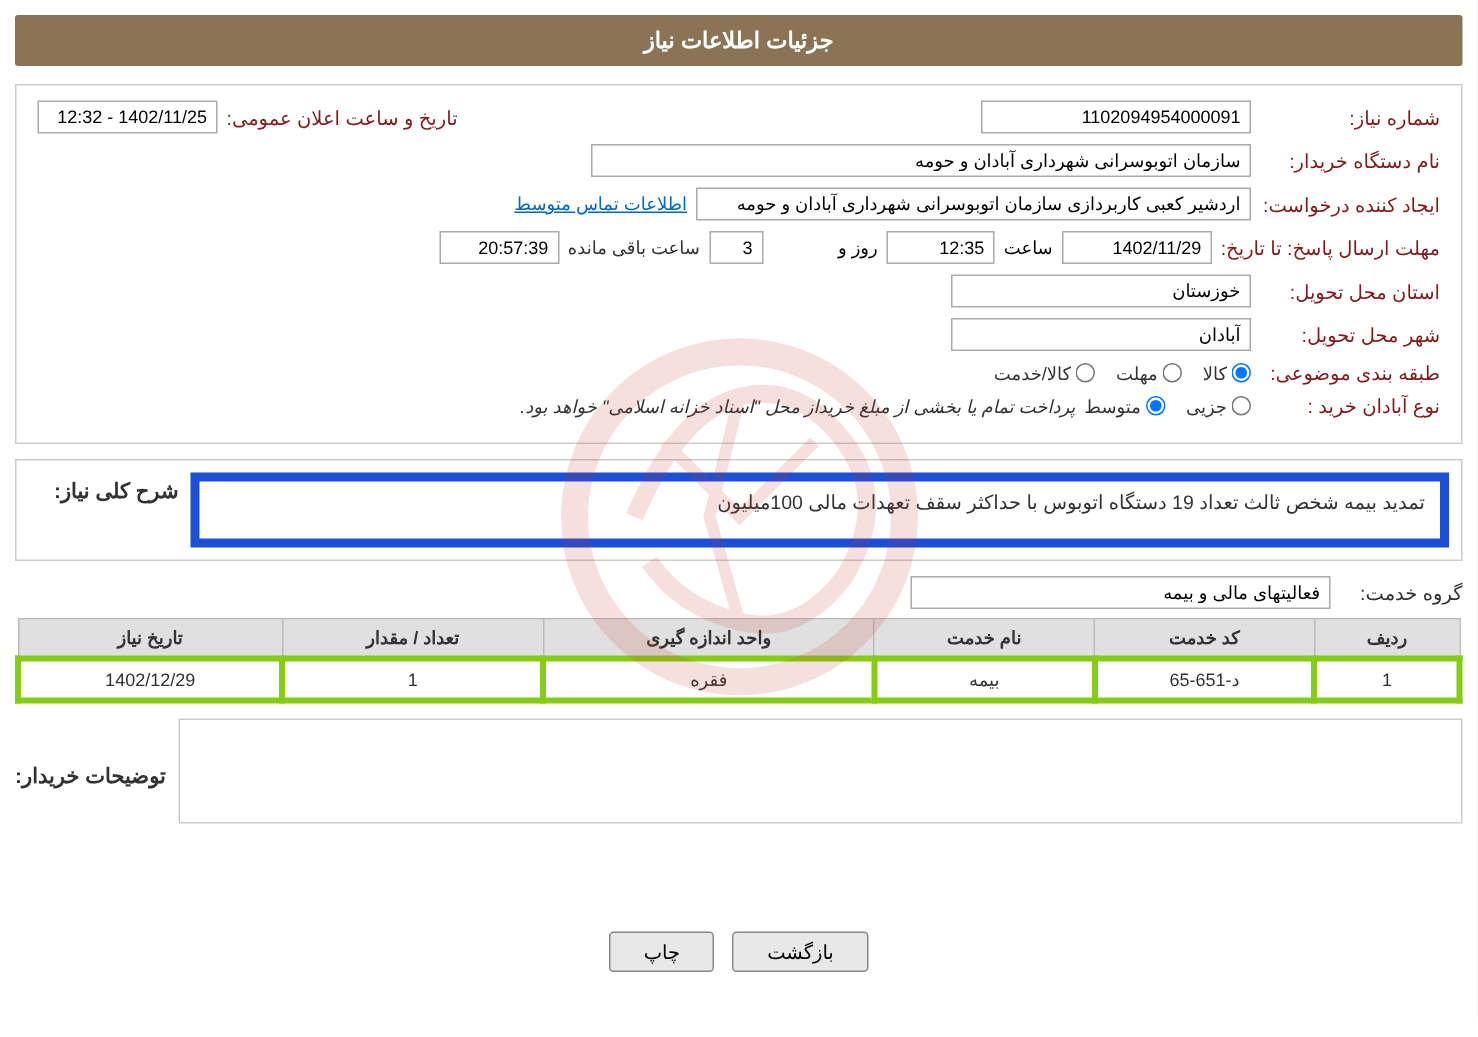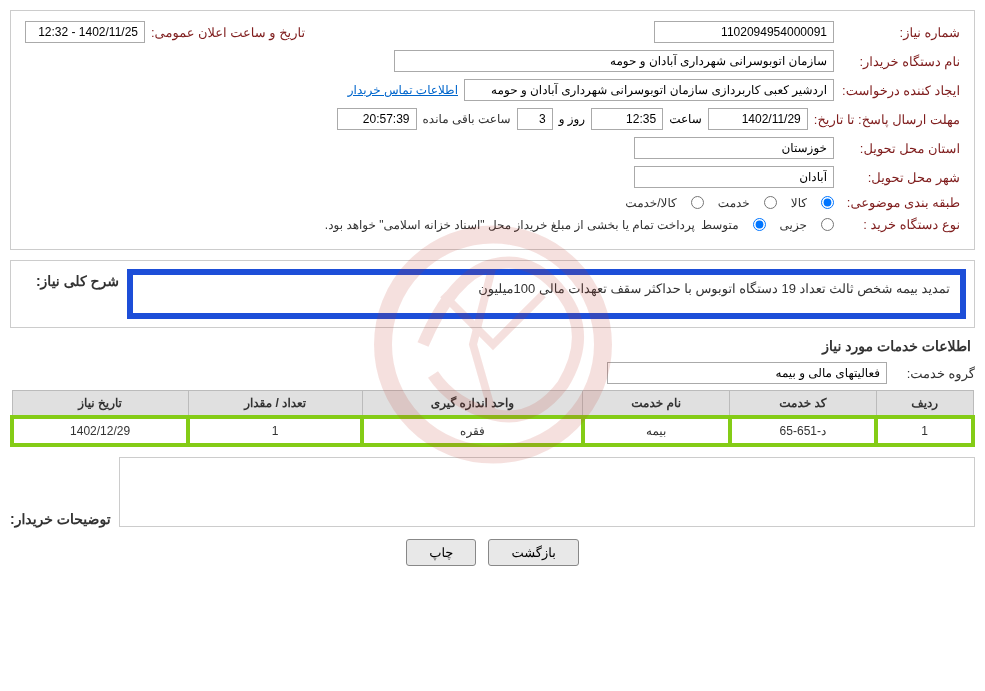--- a/index.html
+++ b/index.html
@@ -64,21 +64,21 @@
     }
     .radio-group {
       display: flex;
       gap: 14px;
       align-items: center;
       direction: rtl;
     }
     .radio-item {
       display: flex;
       align-items: center;
-      gap: 14px;
+      gap: 3px;
       justify-content: center;
     }
     .radio-item label { font-size: 12px; color: #333; }
     .description-box {
       border: 1px solid #ccc;
       padding: 8px;
       margin-bottom: 10px;
       background: #fff;
     }
     .desc-row {
@@ -151,23 +151,23 @@
     }
     .data-table td {
       border: 4px solid #84cc16;
       padding: 5px 8px;
       text-align: center;
       color: #333;
     }
     .data-table tr:nth-child(even) td { background: #f9f9f9; }
     .buyer-desc-section {
       display: flex;
-      align-items: flex-end;
+      align-items: center;
       gap: 8px;
-      margin-bottom: 12px;
+      margin-bottom: 28px;
     }
     .buyer-label {
       font-size: 14px;
       font-weight: bold;
       color: #333;
       min-width: 100px;
       white-space: nowrap;
       padding-top: 6px;
     }
     .buyer-textarea {
@@ -187,20 +187,21 @@
       margin-top: 10px;
     }
     .btn {
       padding: 5px 22px;
       font-size: 13px;
       cursor: pointer;
       border: 1px solid #999;
       background: #f0f0f0;
       font-family: Tahoma, Arial, sans-serif;
       border-radius: 3px;
+      margin-top: 44px;
     }
     .btn-print {
       background: #e8e8e8;
       border-color: #888;
     }
     .btn-back {
       background: #e8e8e8;
       border-color: #888;
     }
     .watermark-container {
@@ -216,65 +217,67 @@
       z-index: 0;
     }
     .remaining-label {
       font-size: 12px;
       color: #333;
     }
     .payment-note {
       font-size: 12px;
       color: #333;
       flex: 1;
+      font-style: italic;
     }
     .filler { flex: 1; }
   </style>
 </head>
 <body>
 
 <div class="page-wrapper watermark-container">
 
   <div class="watermark">
     <svg width="260" height="260" viewBox="0 0 260 260">
       <circle cx="130" cy="130" r="110" fill="none" stroke="#c0392b" stroke-width="18"></circle>
       <path d="M60,130 Q90,60 130,50 Q170,40 200,80 Q230,120 200,170 Q170,210 130,200 Q90,190 70,160" fill="none" stroke="#c0392b" stroke-width="12"></path>
       <path d="M130,50 L110,130 L130,200" fill="none" stroke="#c0392b" stroke-width="8"></path>
       <path d="M80,80 L130,130 L180,80" fill="none" stroke="#c0392b" stroke-width="8"></path>
     </svg>
   </div>
 
+  <div class="header-bar">جزئیات اطلاعات نیاز</div>
 
   <div class="form-section">
 
     <div class="form-row">
       <span class="label">شماره نیاز:</span>
       <input class="input-field input-date" type="text" value="1102094954000091" style="">
       <span class="filler"></span>
       <span class="label">تاریخ و ساعت اعلان عمومی:</span>
       <input class="input-field input-small" type="text" value="1402/11/25 - 12:32" style="">
     </div>
 
     <div class="form-row">
       <span class="label">نام دستگاه خریدار:</span>
       <input class="input-field" style="width: 440px;" type="text" value="سازمان اتوبوسرانی شهرداری آبادان و حومه">
     </div>
 
     <div class="form-row">
       <span class="label">ایجاد کننده درخواست:</span>
       <input class="input-field" style="width: 370px;" type="text" value="اردشیر کعبی کاربردازی سازمان اتوبوسرانی شهرداری آبادان و حومه">
-      <span class="link-blue">اطلاعات تماس خریدار</span>
+      <span class="link-blue">اطلاعات تماس متوسط</span>
     </div>
 
     <div class="form-row">
       <span class="label">مهلت ارسال پاسخ: تا تاریخ:</span>
       <input class="input-field input-xsmall" style="width: 100px;" type="text" value="1402/11/29">
       <span style="font-size:12px;">ساعت</span>
       <input class="input-field" style="width: 72px;" type="text" value="12:35">
-      <span style="font-size:12px;">روز و</span>
+      <span style="font-size:12px;margin-left:44px;">روز و</span>
       <input class="input-field" style="width: 36px;" type="text" value="3">
       <span class="remaining-label">ساعت باقی مانده</span>
       <input class="input-field" style="width: 80px;" type="text" value="20:57:39">
     </div>
 
     <div class="form-row">
       <span class="label">استان محل تحویل:</span>
       <input class="input-field input-medium" type="text" value="خوزستان" style="">
     </div>
 
@@ -285,31 +288,31 @@
 
     <div class="form-row">
       <span class="label">طبقه بندی موضوعی:</span>
       <div class="radio-group">
         <div class="radio-item">
           <input type="radio" name="tabaqe" checked="" style="">
           <label>کالا</label>
         </div>
         <div class="radio-item">
           <input type="radio" name="tabaqe" style="">
-          <label>خدمت</label>
+          <label>مهلت</label>
         </div>
         <div class="radio-item">
           <input type="radio" name="tabaqe" style="">
           <label>کالا/خدمت</label>
         </div>
       </div>
     </div>
 
     <div class="form-row">
-      <span class="label">نوع دستگاه خرید :</span>
+      <span class="label">نوع آبادان خرید :</span>
       <div class="radio-group">
         <div class="radio-item">
           <input type="radio" name="noeFarayan" style="">
           <label>جزیی</label>
         </div>
         <div class="radio-item">
           <input type="radio" name="noeFarayan" checked="" style="">
           <label>متوسط</label>
         </div>
       </div>
@@ -320,21 +323,20 @@
 
   <div class="description-box">
     <div class="desc-row">
       <div class="desc-content">تمدید بیمه شخص ثالث تعداد 19 دستگاه اتوبوس
 با حداکثر سقف تعهدات مالی 100میلیون</div>
       <span class="desc-label">شرح کلی نیاز:</span>
     </div>
   </div>
 
   <div class="service-section">
-    <div class="section-title">اطلاعات خدمات مورد نیاز</div>
 
     <div class="service-row">
       <span class="service-label">گروه خدمت:</span>
       <input class="service-input" type="text" value="فعالیتهای مالی و بیمه" style="">
     </div>
 
     <table class="data-table">
       <thead>
         <tr>
           <th>ردیف</th>

